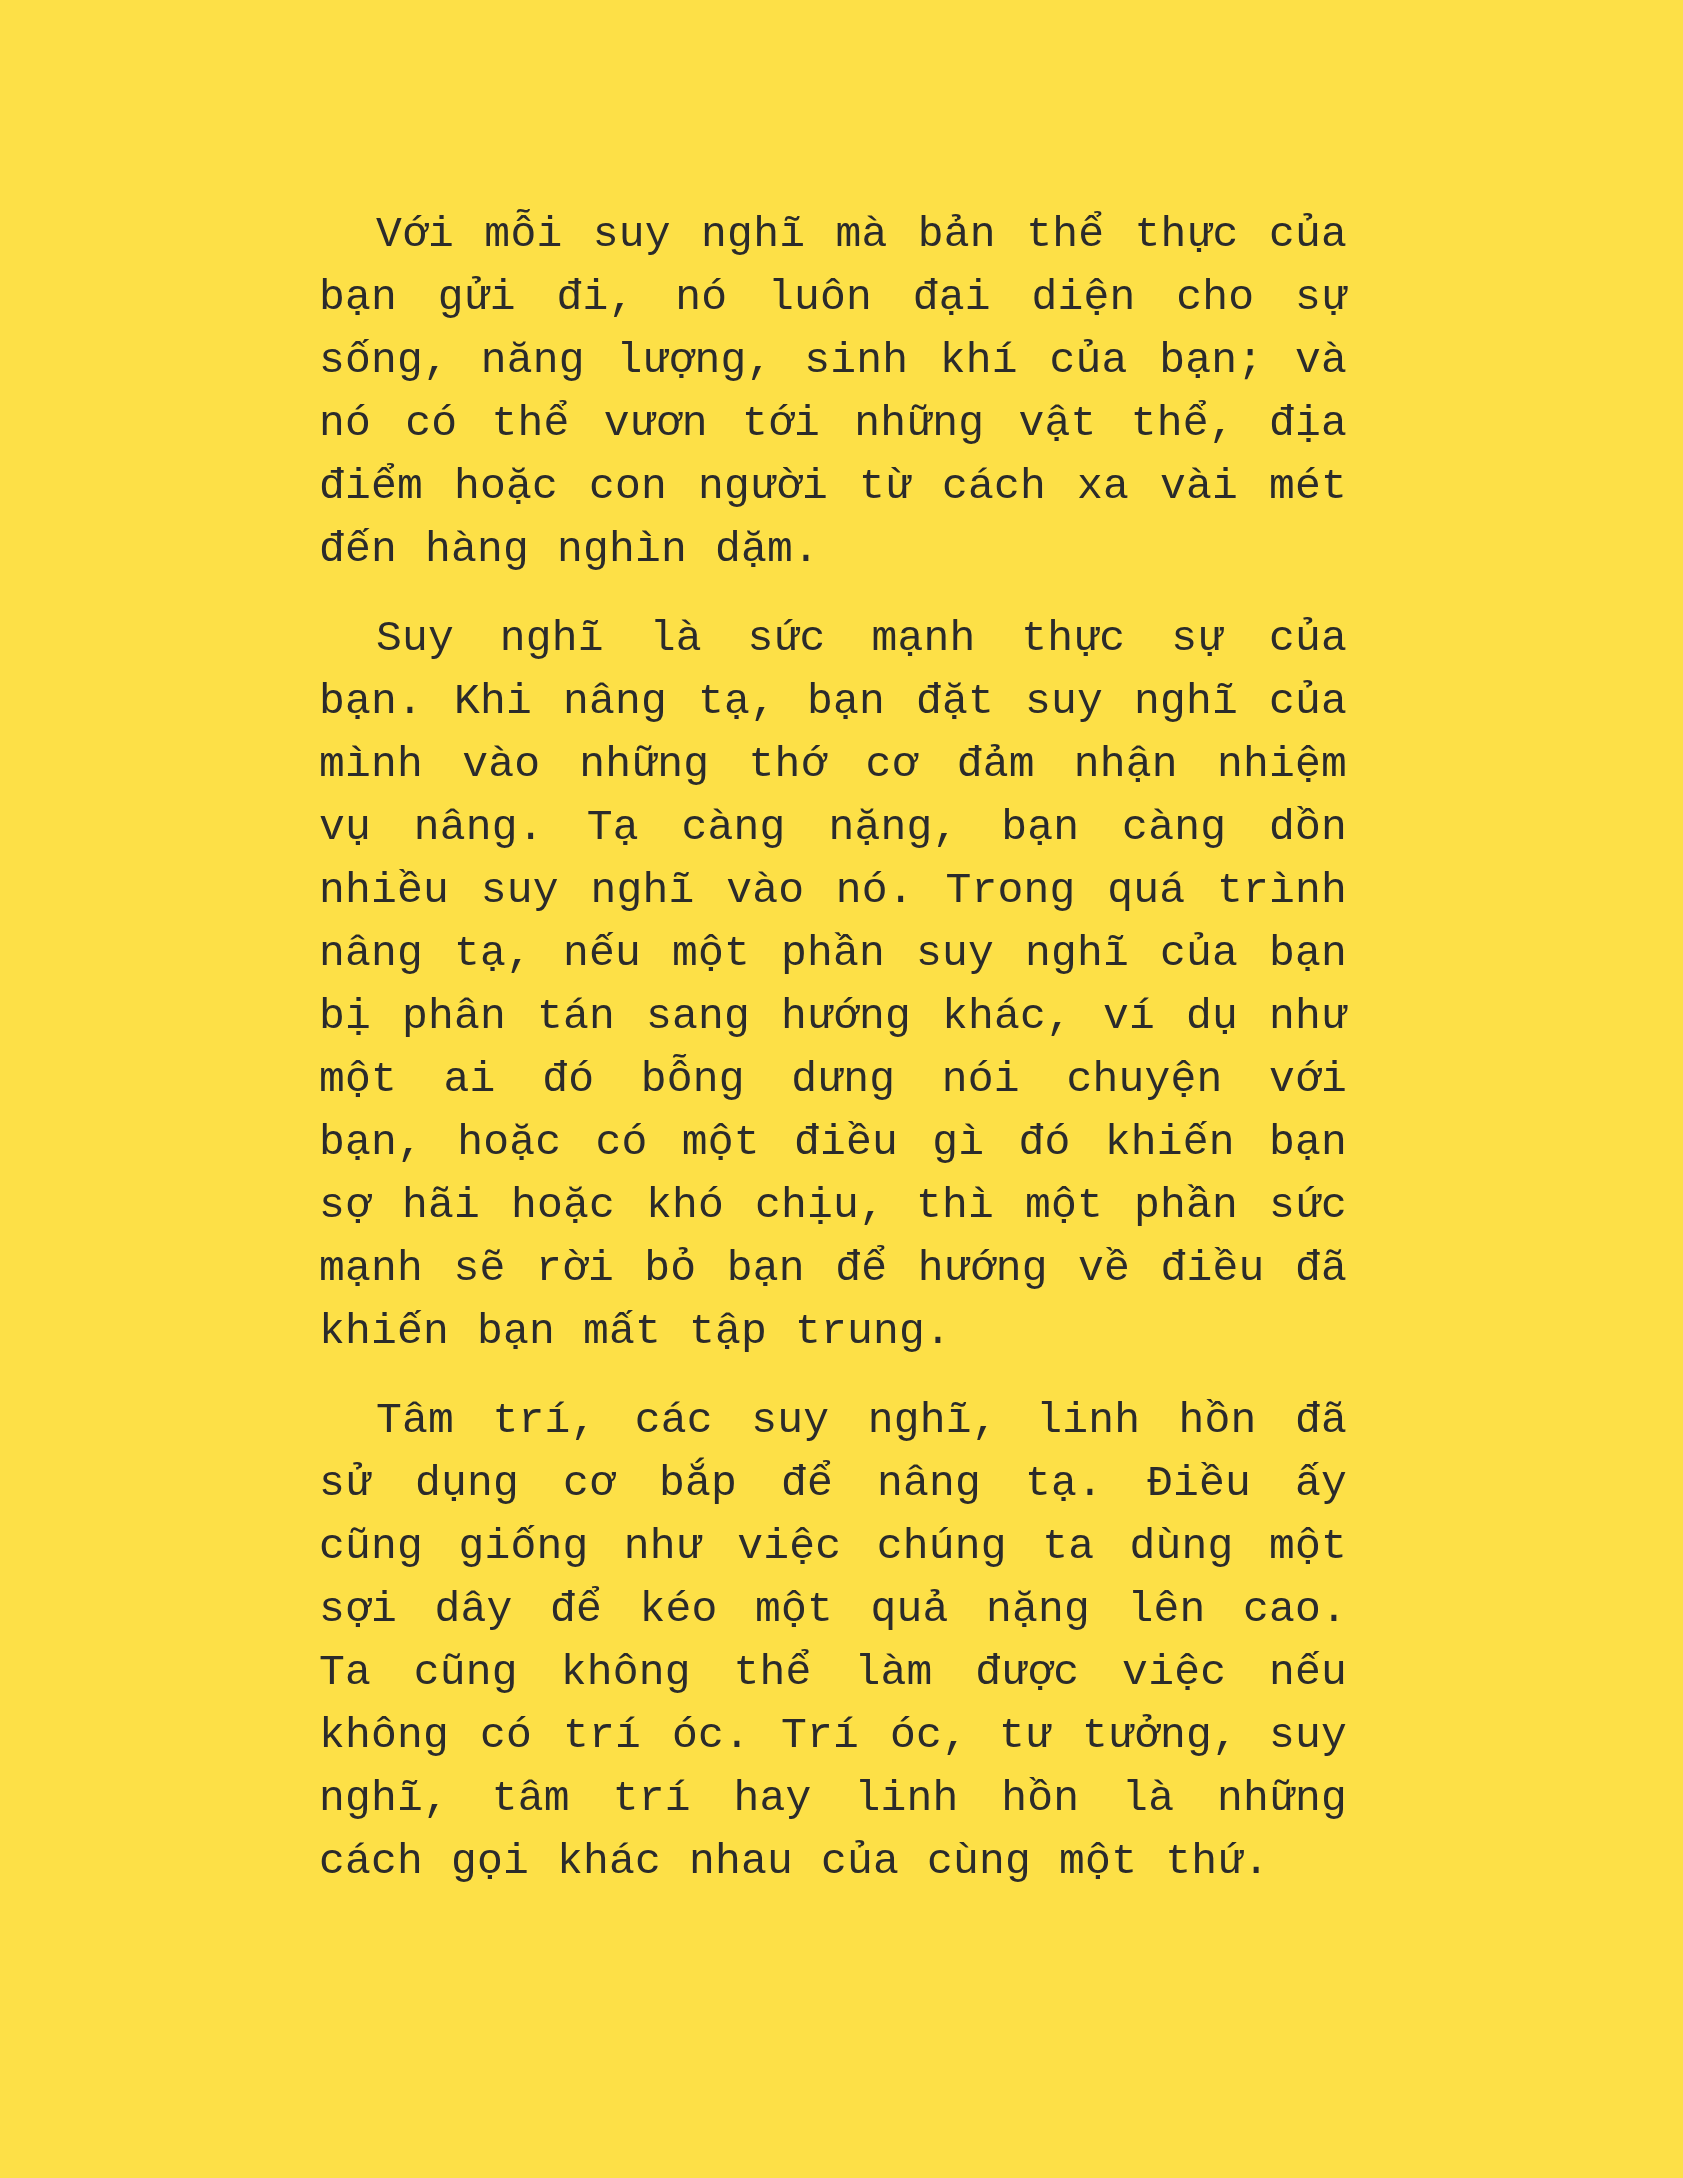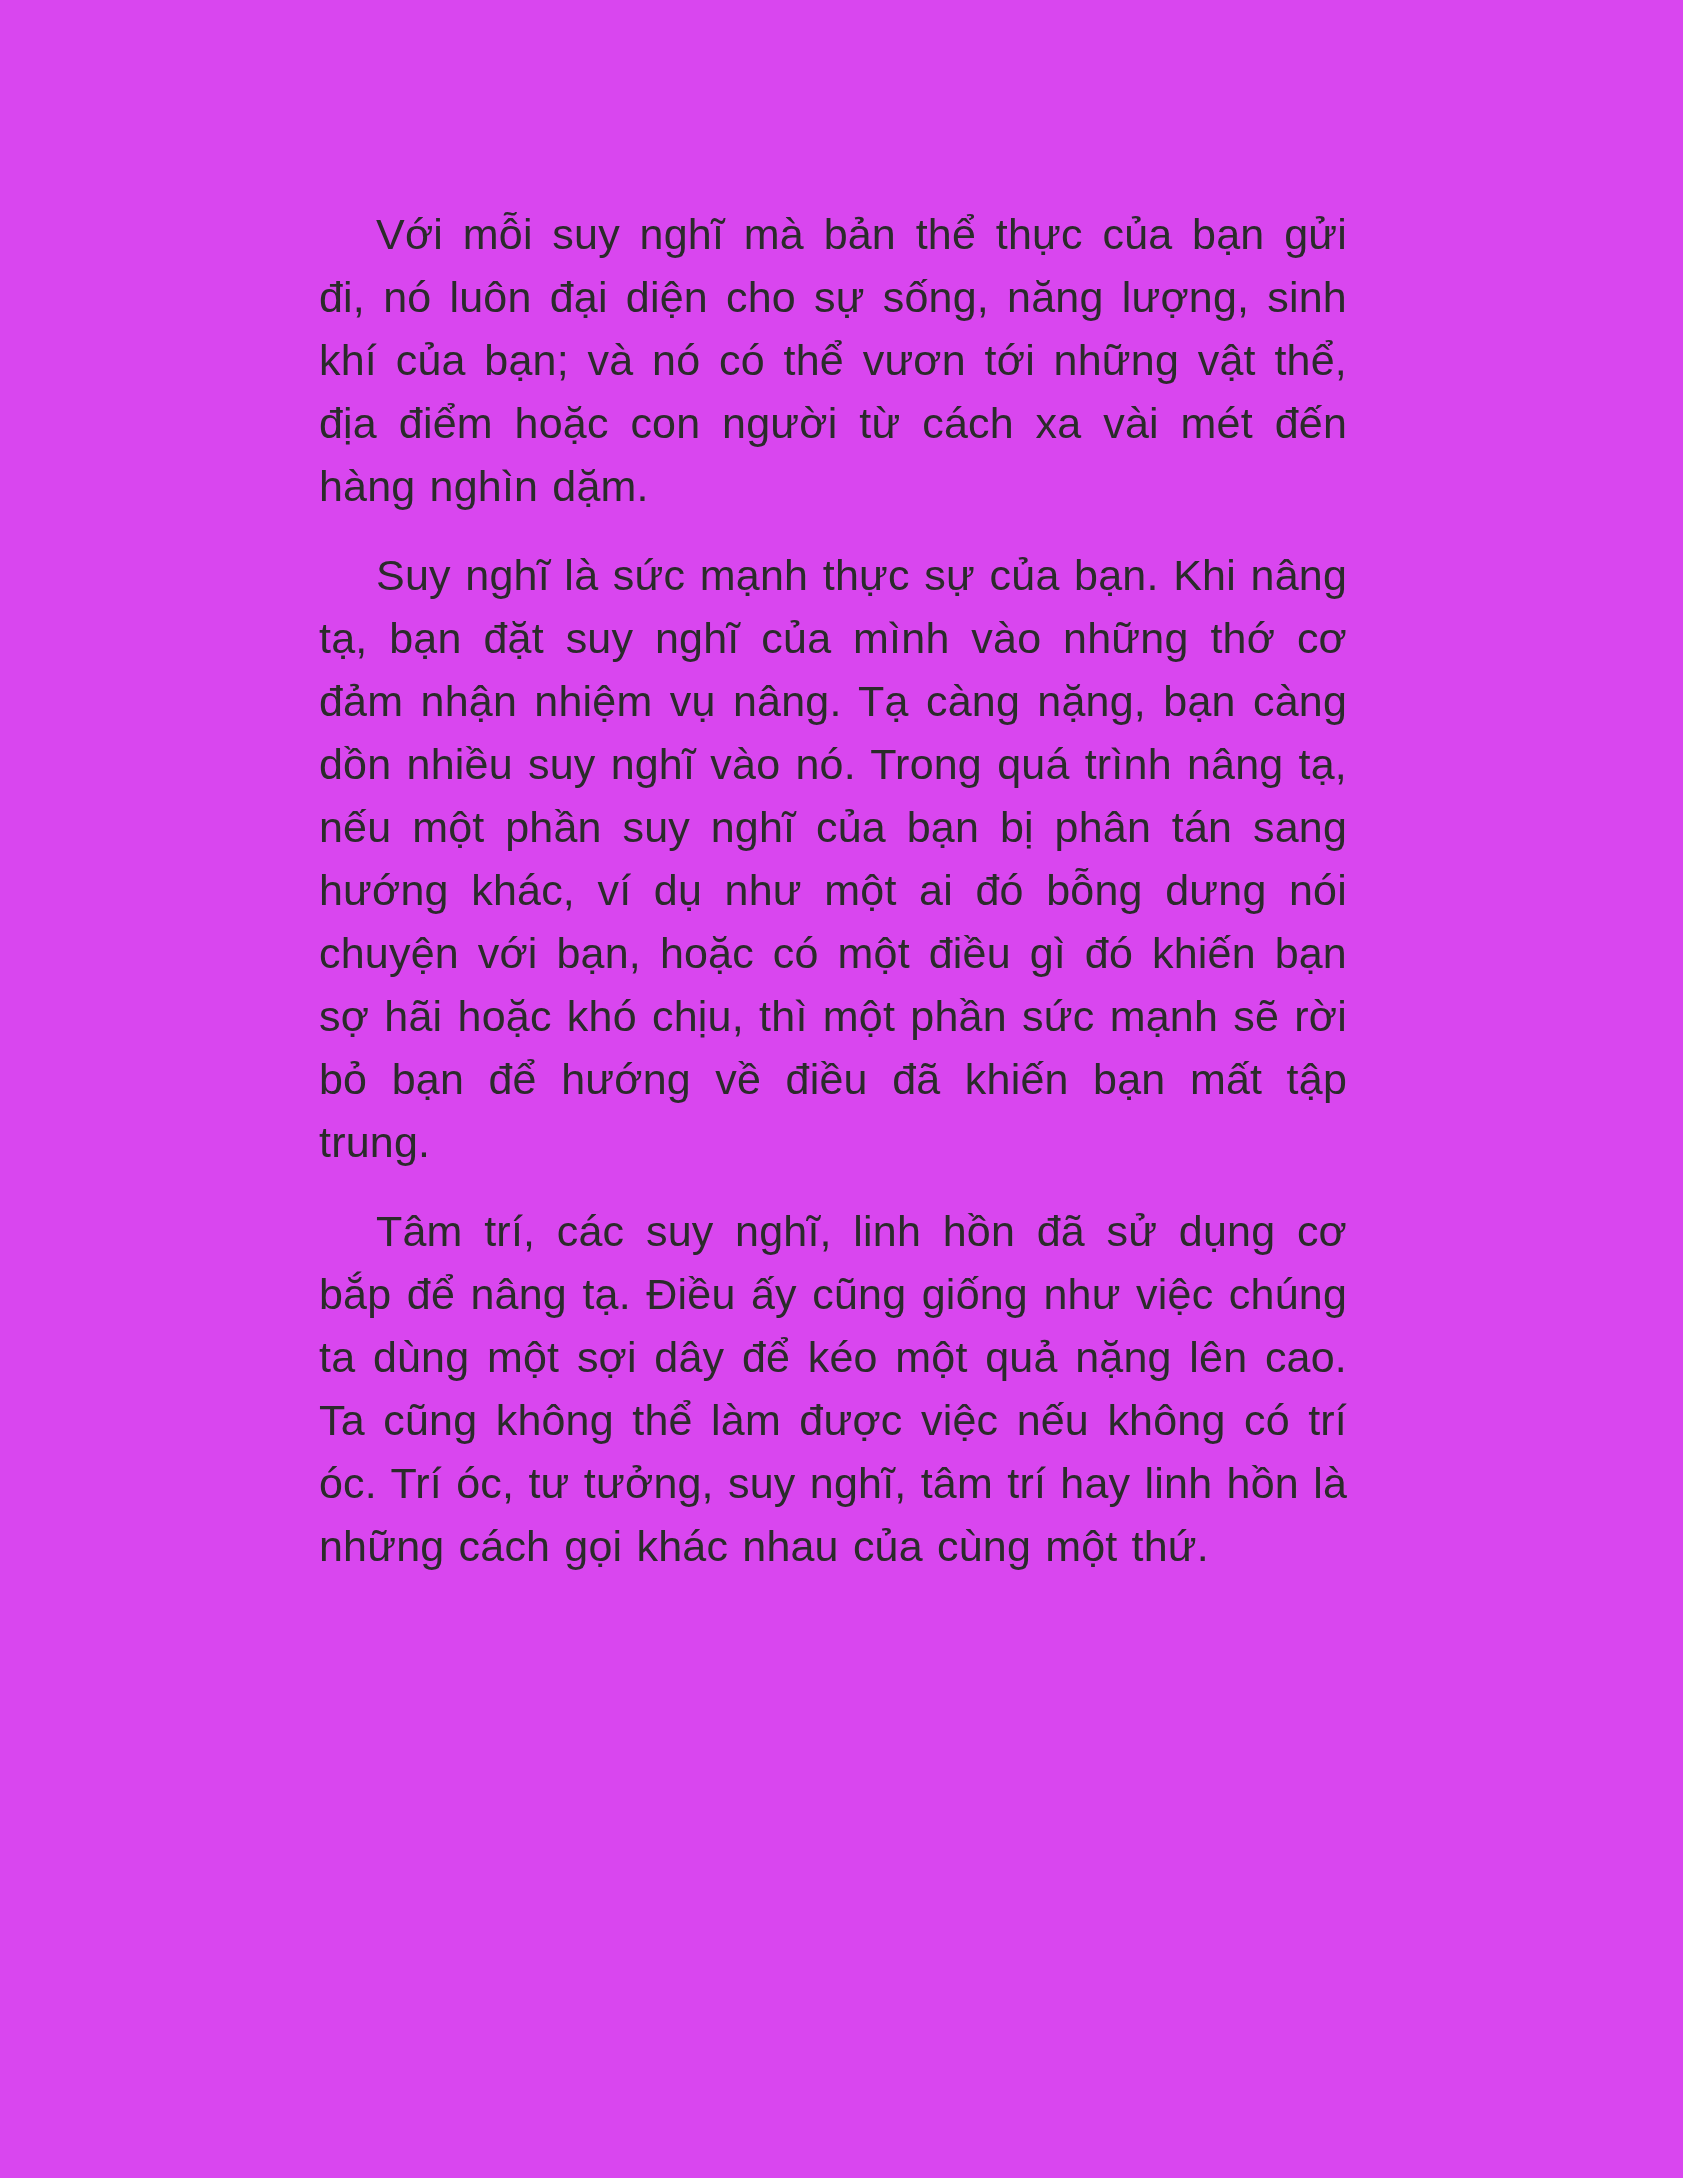--- a/index.html
+++ b/index.html
@@ -5,22 +5,22 @@
   * { margin: 0; padding: 0; box-sizing: border-box; }
 
   html, body {
     background: #ffffff;
   }
 
   .page {
     position: relative;
     width: 1683px;
     height: 2178px;
-    background: #d946ef;
-    font-family: Liberation Sans, sans-serif;
+    background: #fde047;
+    font-family: Liberation Mono, monospace;
     color: #2b2b2b;
     overflow: hidden;
   }
 
   .text-block {
     position: absolute;
     top: 203px;
     left: 319px;
     width: 1028px;
   }

